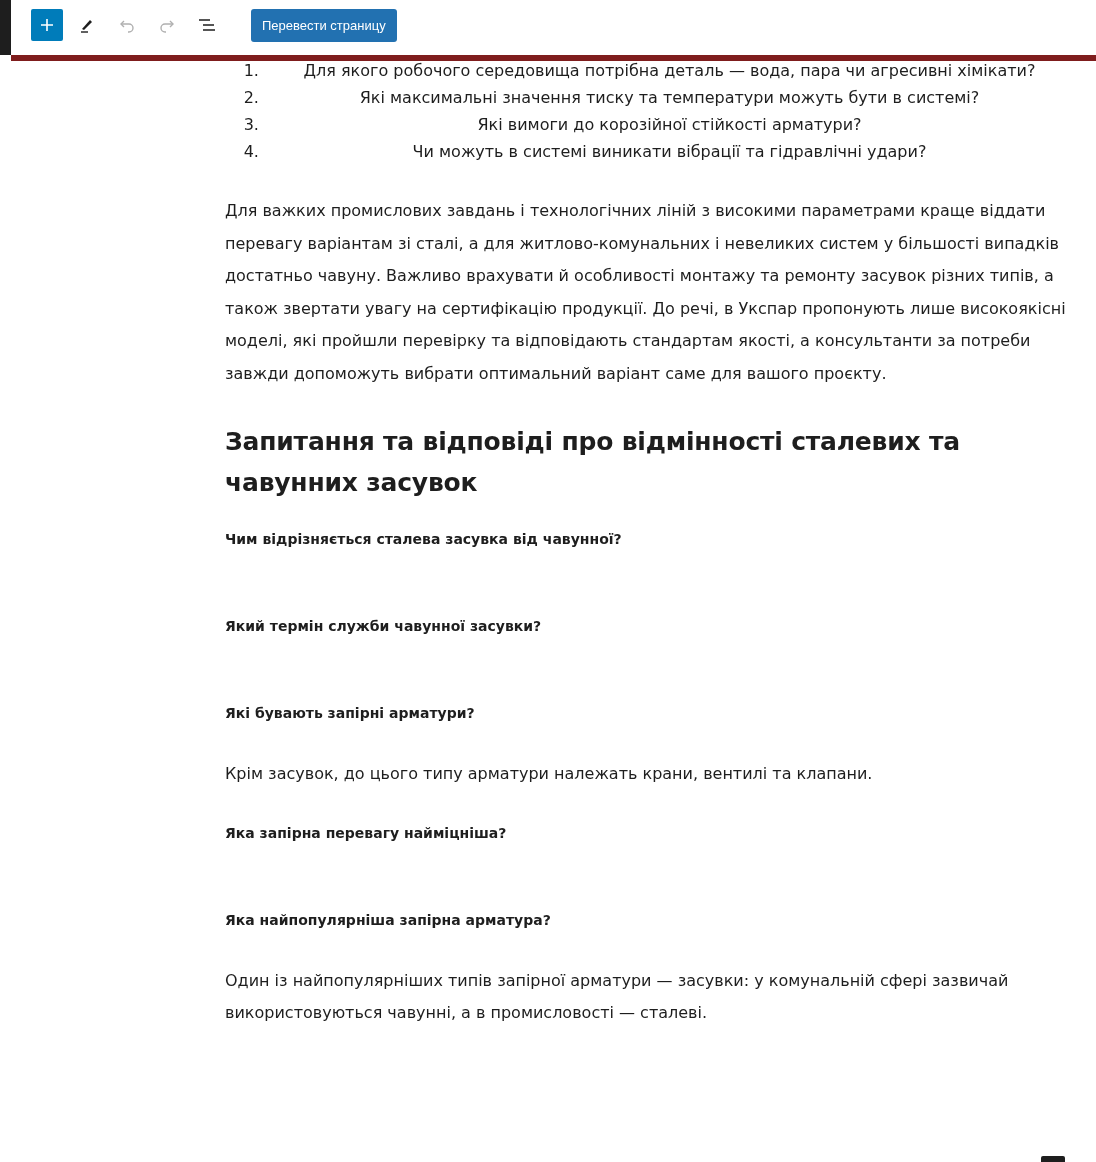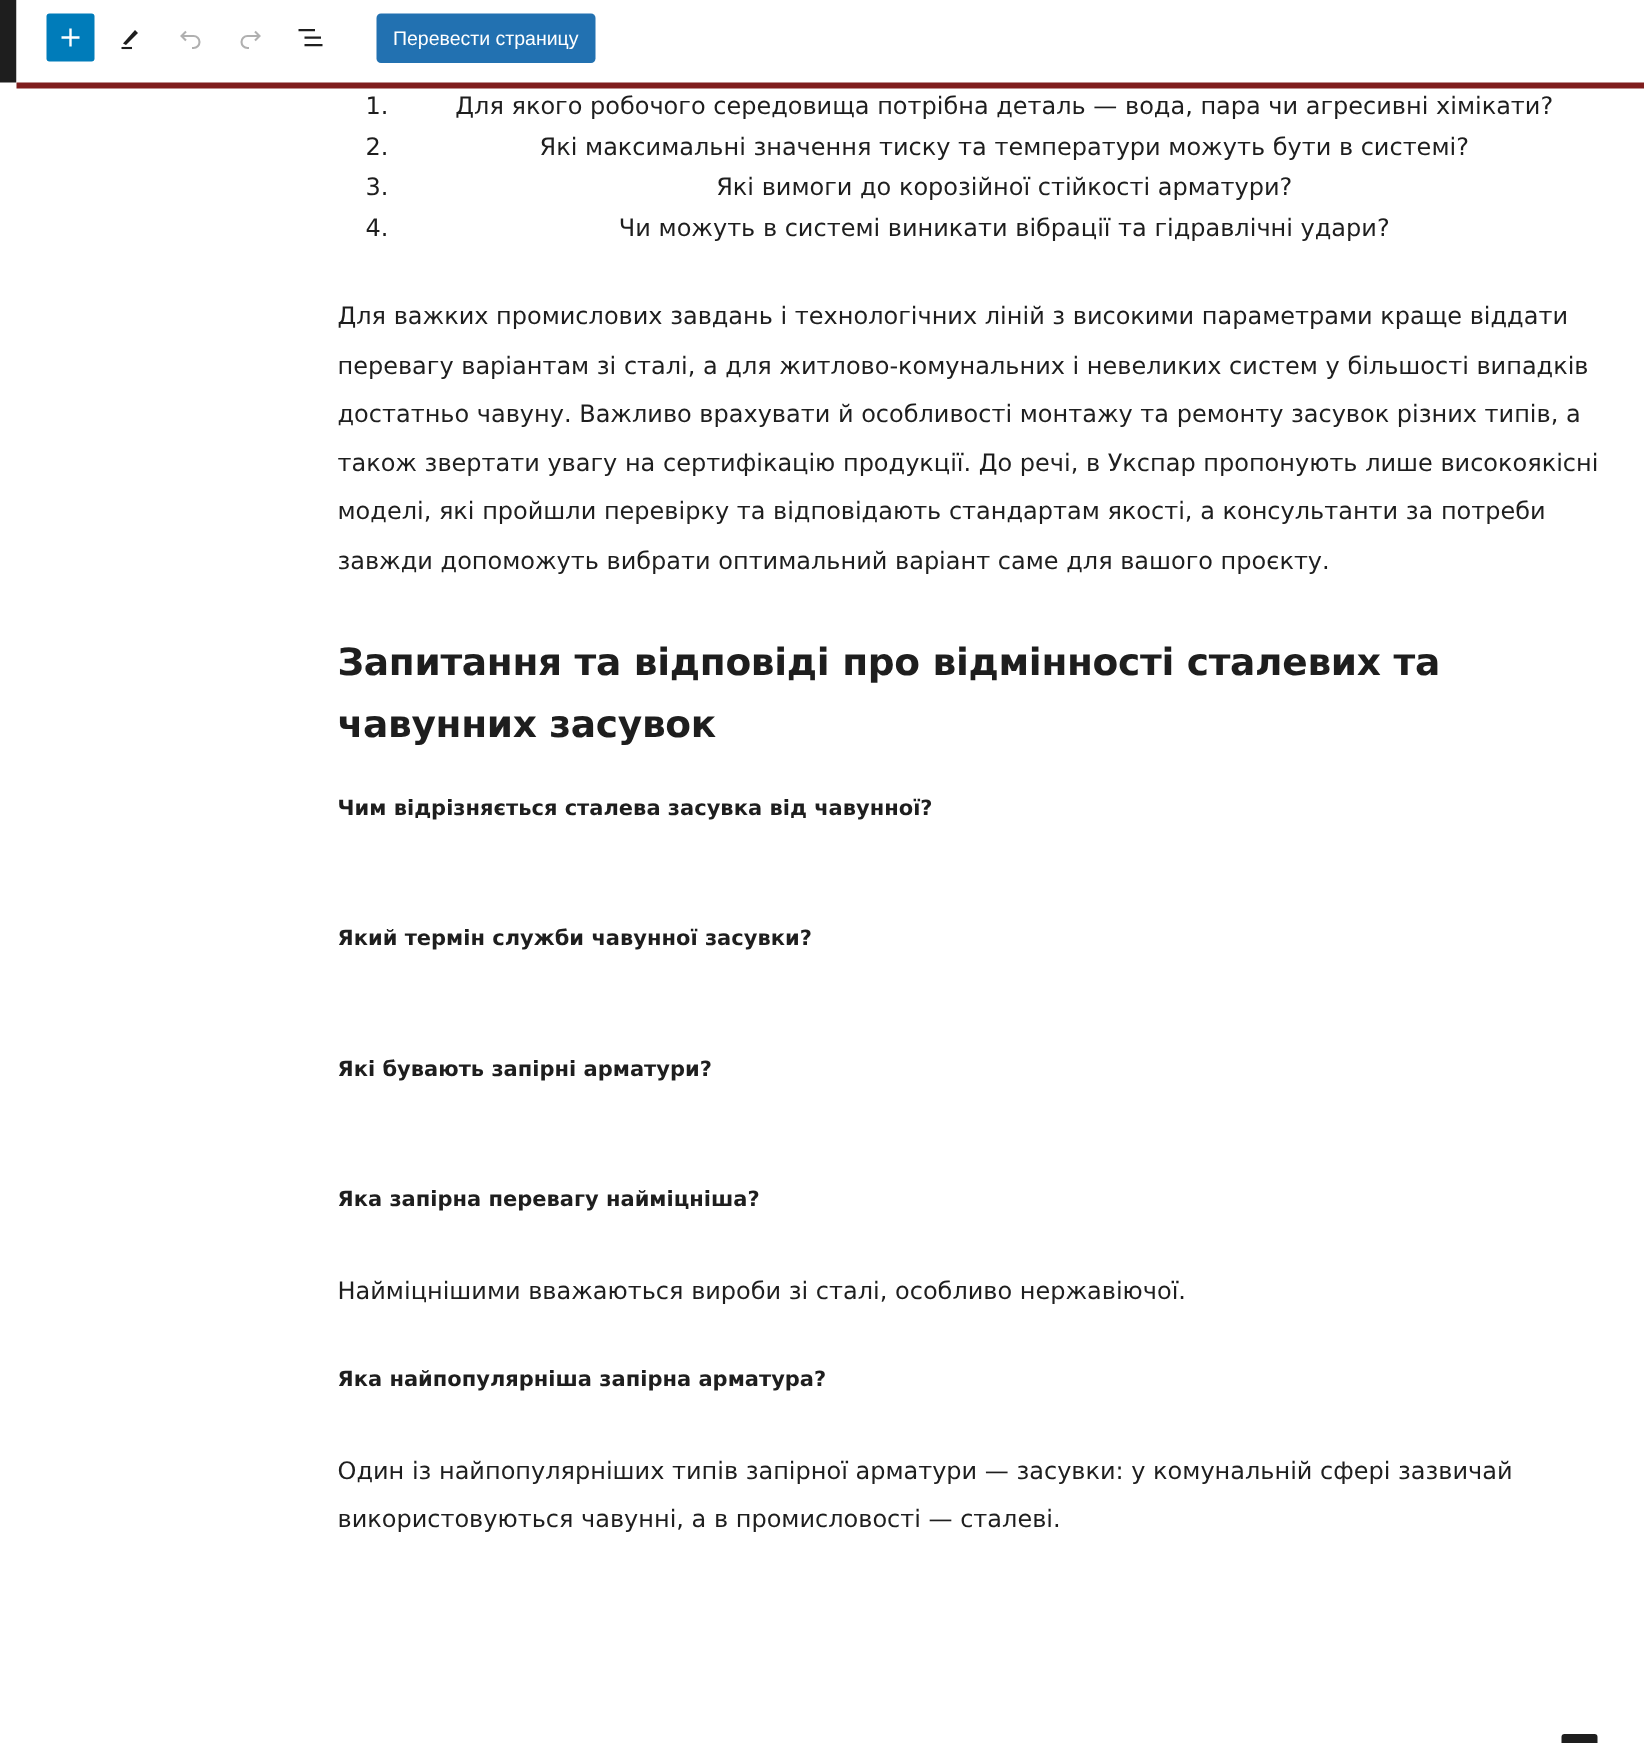--- a/index.html
+++ b/index.html
@@ -4,21 +4,21 @@
   <style>
     html, body { margin: 0; padding: 0; }
     body {
       width: 1096px; height: 1162px; overflow: hidden; background: #ffffff;
       font-family: "DejaVu Sans", "Liberation Sans", sans-serif; color: #1e1e1e;
       position: relative;
     }
     .left-strip { position: absolute; left: 0; top: 0; width: 11px; height: 55px; background: #1e1e1e; }
     .toolbar {
       position: absolute; left: 11px; top: 0; right: 0; height: 55px;
-      border-bottom: 4px solid #7f1d1d; background: #fff;
+      border-bottom: 6px solid #7f1d1d; background: #fff;
     }
     .tb-btn { position: absolute; top: 9px; width: 32px; height: 32px; display: flex; align-items: center; justify-content: center; cursor: pointer; }
     .add-btn { left: 20px; background: #007cba; border-radius: 2px; }
     .tool-pencil { left: 60px; }
     .tool-undo { left: 100px; }
     .tool-redo { left: 140px; }
     .tool-outline { left: 180px; }
     .translate-btn {
       position: absolute; left: 240px; top: 9px; height: 33px; padding: 0 11px;
       background: #2271b1; color: #fff; border-radius: 3px; border: none;
@@ -89,25 +89,25 @@
     <h3 class="q0">Чим відрізняється сталева засувка від чавунної?</h3>
     <div class="gap-a"></div>
     <div class="gap-q"></div>
 
     <h3>Який термін служби чавунної засувки?</h3>
     <div class="gap-a"></div>
     <div class="gap-q"></div>
 
     <h3>Які бувають запірні арматури?</h3>
     <div class="gap-a"></div>
+    <p>Крім засувок, до цього типу арматури належать крани, вентилі та клапани.</p>
     <div class="gap-q"></div>
 
     <h3>Яка запірна перевагу найміцніша?</h3>
     <div class="gap-a"></div>
-    <p>Найміцнішими вважаються вироби зі сталі, особливо нержавіючої.</p>
     <div class="gap-q"></div>
 
     <h3>Яка найпопулярніша запірна арматура?</h3>
     <div class="gap-a"></div>
     <p>Один із найпопулярніших типів запірної арматури — засувки: у комунальній сфері зазвичай використовуються чавунні, а в промисловості — сталеві.</p>
   </div>
 </div>
 
 <div class="corner-block"></div>
 

